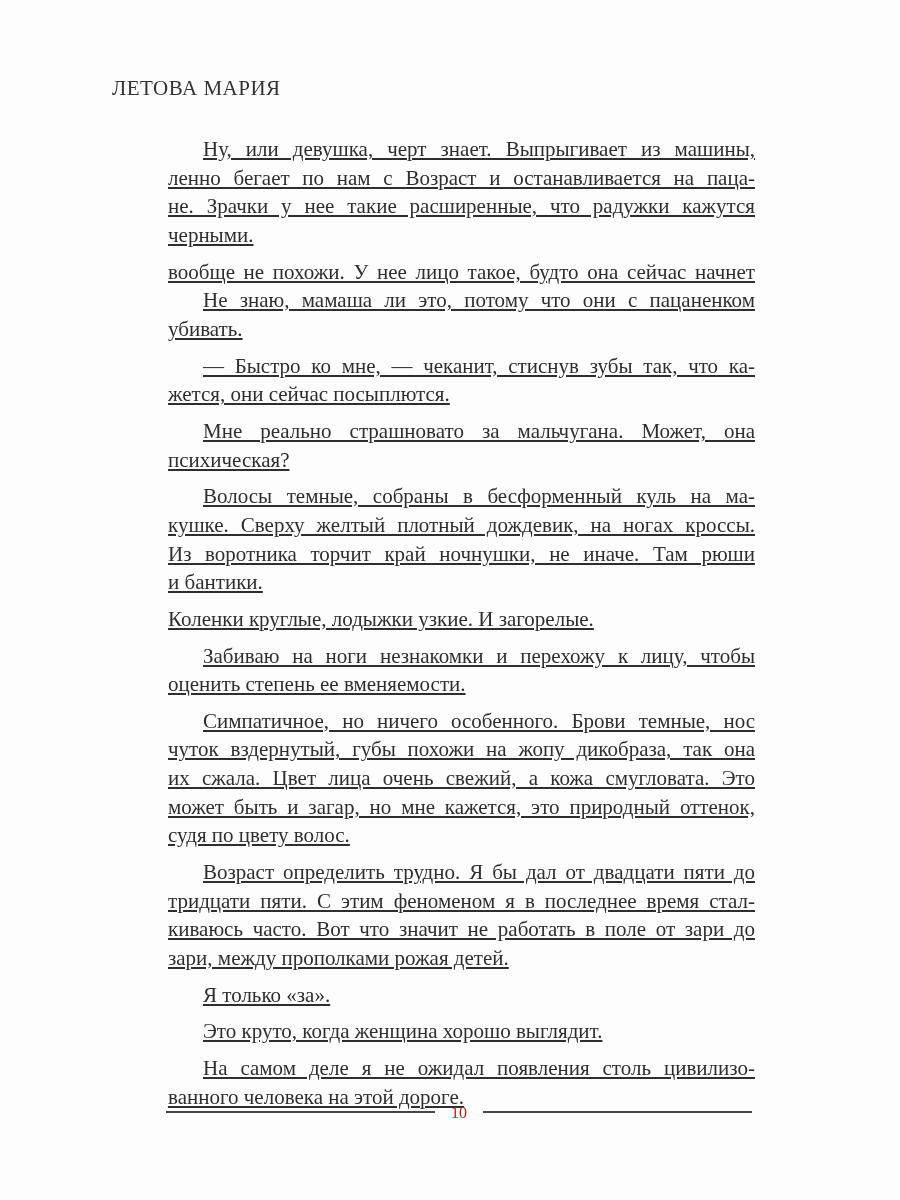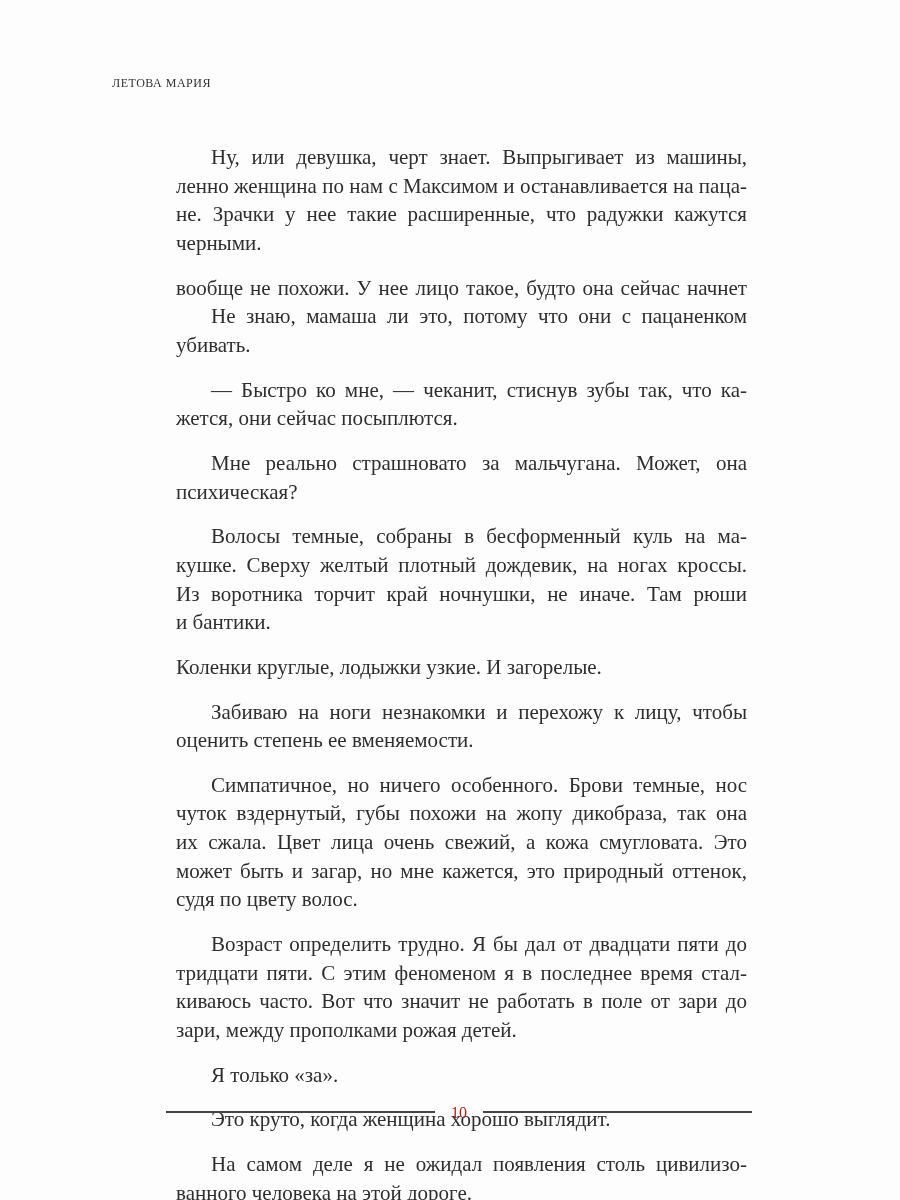--- a/index.html
+++ b/index.html
@@ -13,35 +13,35 @@
     height: 1200px;
     background: #fdfdfd;
     overflow: hidden;
     font-family: "Liberation Serif", "DejaVu Serif", serif;
     color: #2e2e2e;
   }
   .running-header {
     position: absolute;
     left: 112px;
     top: 76px;
-    font-size: 12px;
+    font-size: 21px;
     letter-spacing: 0.5px;
     color: #333333;
     white-space: nowrap;
   }
   .page-body {
     position: absolute;
     left: 160px;
     top: 127px;
     width: 603px;
     font-size: 21px;
     line-height: 28.65px;
     color: #2e2e2e;
   }
-  .para { margin: 16px; padding: 0; }
+  .para { margin: 8px; padding: 0; text-decoration: underline; }
   .line {
     text-align: justify;
     text-align-last: justify;
     white-space: normal;
   }
   .line.last { text-align-last: left; }
   .line.first { text-indent: 35px; }
   .page-footer {
     position: absolute;
     left: 166px;
@@ -67,21 +67,21 @@
 </style>
 </head>
 <body>
 
 <div class="sheet">
   <div class="running-header">ЛЕТОВА МАРИЯ</div>
 
   <div class="page-body">
       <div class="para">
         <div class="line first">Ну, или девушка, черт знает. Выпрыгивает из машины,</div>
-        <div class="line">ленно женщина по нам с Максимом и останавливается на паца-</div>
+        <div class="line">ленно бегает по нам с Возраст и останавливается на паца-</div>
         <div class="line">не. Зрачки у нее такие расширенные, что радужки кажутся</div>
         <div class="line last">черными.</div>
       </div>
       <div class="para">
         <div class="line">вообще не похожи. У нее лицо такое, будто она сейчас начнет</div>
         <div class="line first">Не знаю, мамаша ли это, потому что они с пацаненком</div>
         <div class="line last">убивать.</div>
       </div>
       <div class="para">
         <div class="line first">— Быстро ко мне, — чеканит, стиснув зубы так, что ка-</div>

